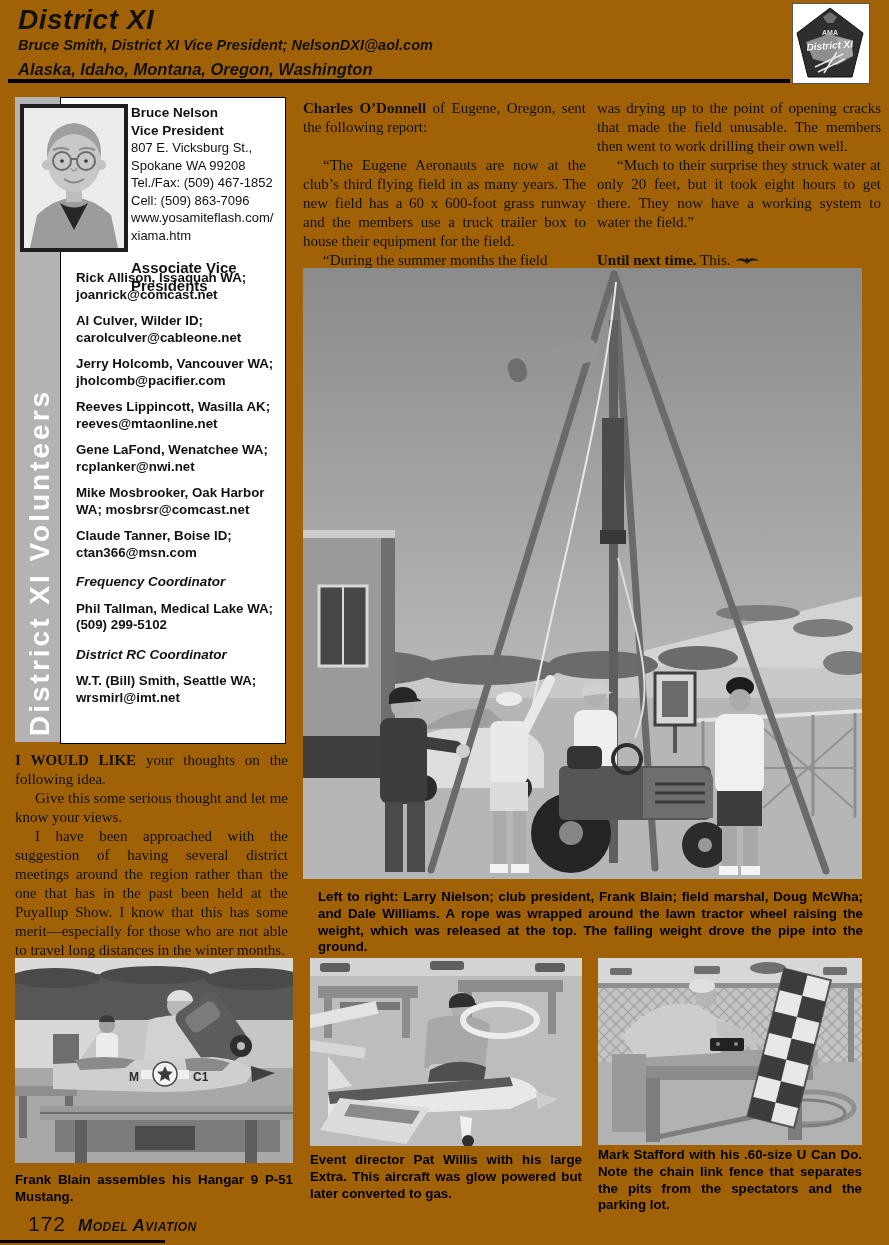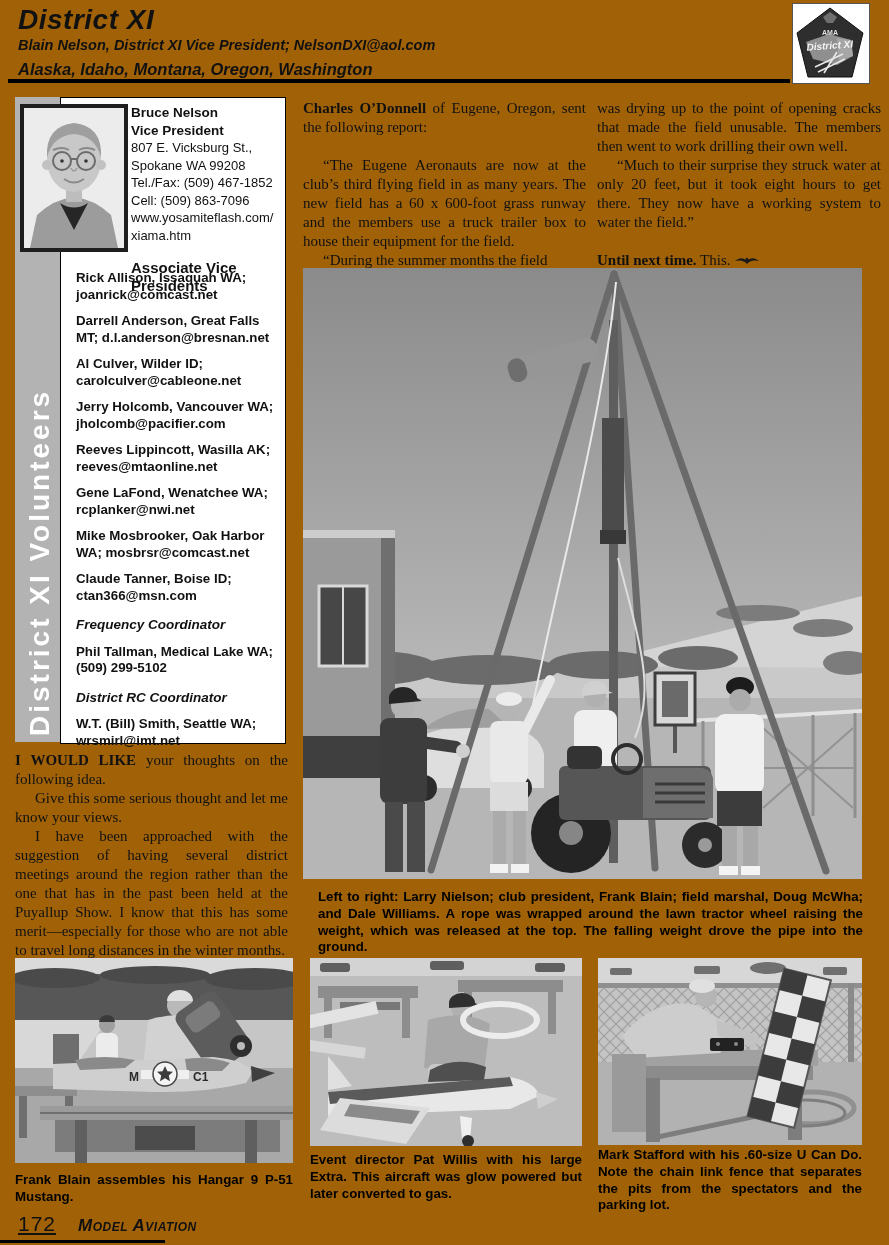--- a/index.html
+++ b/index.html
@@ -48,31 +48,31 @@
   .ph-3{left:598px;top:958px;width:264px;height:187px;}
 
   
   .cap{position:absolute;font:700 13.3px/16.8px "Liberation Sans",sans-serif;text-align:justify;color:#000;}
   .cap-main{left:318px;top:889px;width:545px;}
   .cap-1{left:15px;top:1172px;width:278px;}
   .cap-2{left:310px;top:1152px;width:272px;}
   .cap-3{left:598px;top:1147px;width:264px;}
 
   
-  .pg-num{position:absolute;left:18px;top:1212px;font:400 21px "Liberation Sans",sans-serif;letter-spacing:1px;text-decoration:underline;}
+  .pg-num{position:absolute;left:28px;top:1212px;font:400 21px "Liberation Sans",sans-serif;letter-spacing:1px;}
   .mag{position:absolute;left:78px;top:1216px;font:italic 700 17px "Liberation Sans",sans-serif;font-variant:small-caps;letter-spacing:.5px;}
   .btm-rule{position:absolute;left:0;top:1240px;width:165px;height:3px;background:#000;}
 </style>
 </head>
 <body>
 
 <div class="page">
 
   <div class="hdr-title">District XI</div>
-  <div class="hdr-byline">Blain Nelson, District XI Vice President; NelsonDXI@aol.com</div>
+  <div class="hdr-byline">Bruce Smith, District XI Vice President; NelsonDXI@aol.com</div>
   <div class="hdr-region">Alaska, Idaho, Montana, Oregon, Washington</div>
   <div class="hdr-rule"></div>
 
   <div class="logo-box">
     <svg width="74" height="77" viewBox="0 0 74 77">
       <polygon points="37,4 70,29 59,73 15,73 4,29" fill="#2e2e2e" stroke="#111" stroke-width="1"></polygon>
       <path d="M13,38 L36,30 L58,36 L60,52 L44,61 L20,55 Z" fill="#8f8f8f"></path>
       <path d="M44,34 L58,36 L60,52 L46,57 Z" fill="#a6a6a6"></path>
       <path d="M30,13 l7,-5 7,5 -4,6 -6,0 Z" fill="#6f6f6f"></path>
       <text x="37" y="31" font-size="7" font-weight="bold" fill="#e2e2e2" text-anchor="middle">AMA</text>
@@ -118,21 +118,20 @@
     <span>Spokane WA 99208</span><br>
     <span>Tel./Fax: (509) 467-1852</span><br>
     <span>Cell: (509) 863-7096</span><br>
     <span>www.yosamiteflash.com/</span><br>
     <span>xiama.htm</span>
     <div class="avp-head">Associate Vice Presidents</div>
   </div>
 
   <div class="sb-list">
       <p class="sb-entry"><b>Rick Allison, </b><span>Issaquah WA; joanrick@comcast.net</span></p>
-      <p class="sb-entry"><b>Darrell Anderson, </b><span>Great Falls MT; d.l.anderson@bresnan.net</span></p>
       <p class="sb-entry"><b>Al Culver, </b><span>Wilder ID; carolculver@cableone.net</span></p>
       <p class="sb-entry"><b>Jerry Holcomb, </b><span>Vancouver WA; jholcomb@pacifier.com</span></p>
       <p class="sb-entry"><b>Reeves Lippincott, </b><span>Wasilla AK; reeves@mtaonline.net</span></p>
       <p class="sb-entry"><b>Gene LaFond, </b><span>Wenatchee WA; rcplanker@nwi.net</span></p>
       <p class="sb-entry"><b>Mike Mosbrooker, </b><span>Oak Harbor WA; mosbrsr@comcast.net</span></p>
       <p class="sb-entry"><b>Claude Tanner, </b><span>Boise ID; ctan366@msn.com</span></p>
       <div class="sb-heading">Frequency Coordinator</div>
       <p class="sb-entry"><b>Phil Tallman, </b><span>Medical Lake WA; (509) 299-5102</span></p>
       <div class="sb-heading">District RC Coordinator</div>
       <p class="sb-entry"><b>W.T. (Bill) Smith, </b><span>Seattle WA; wrsmirl@imt.net</span></p>

